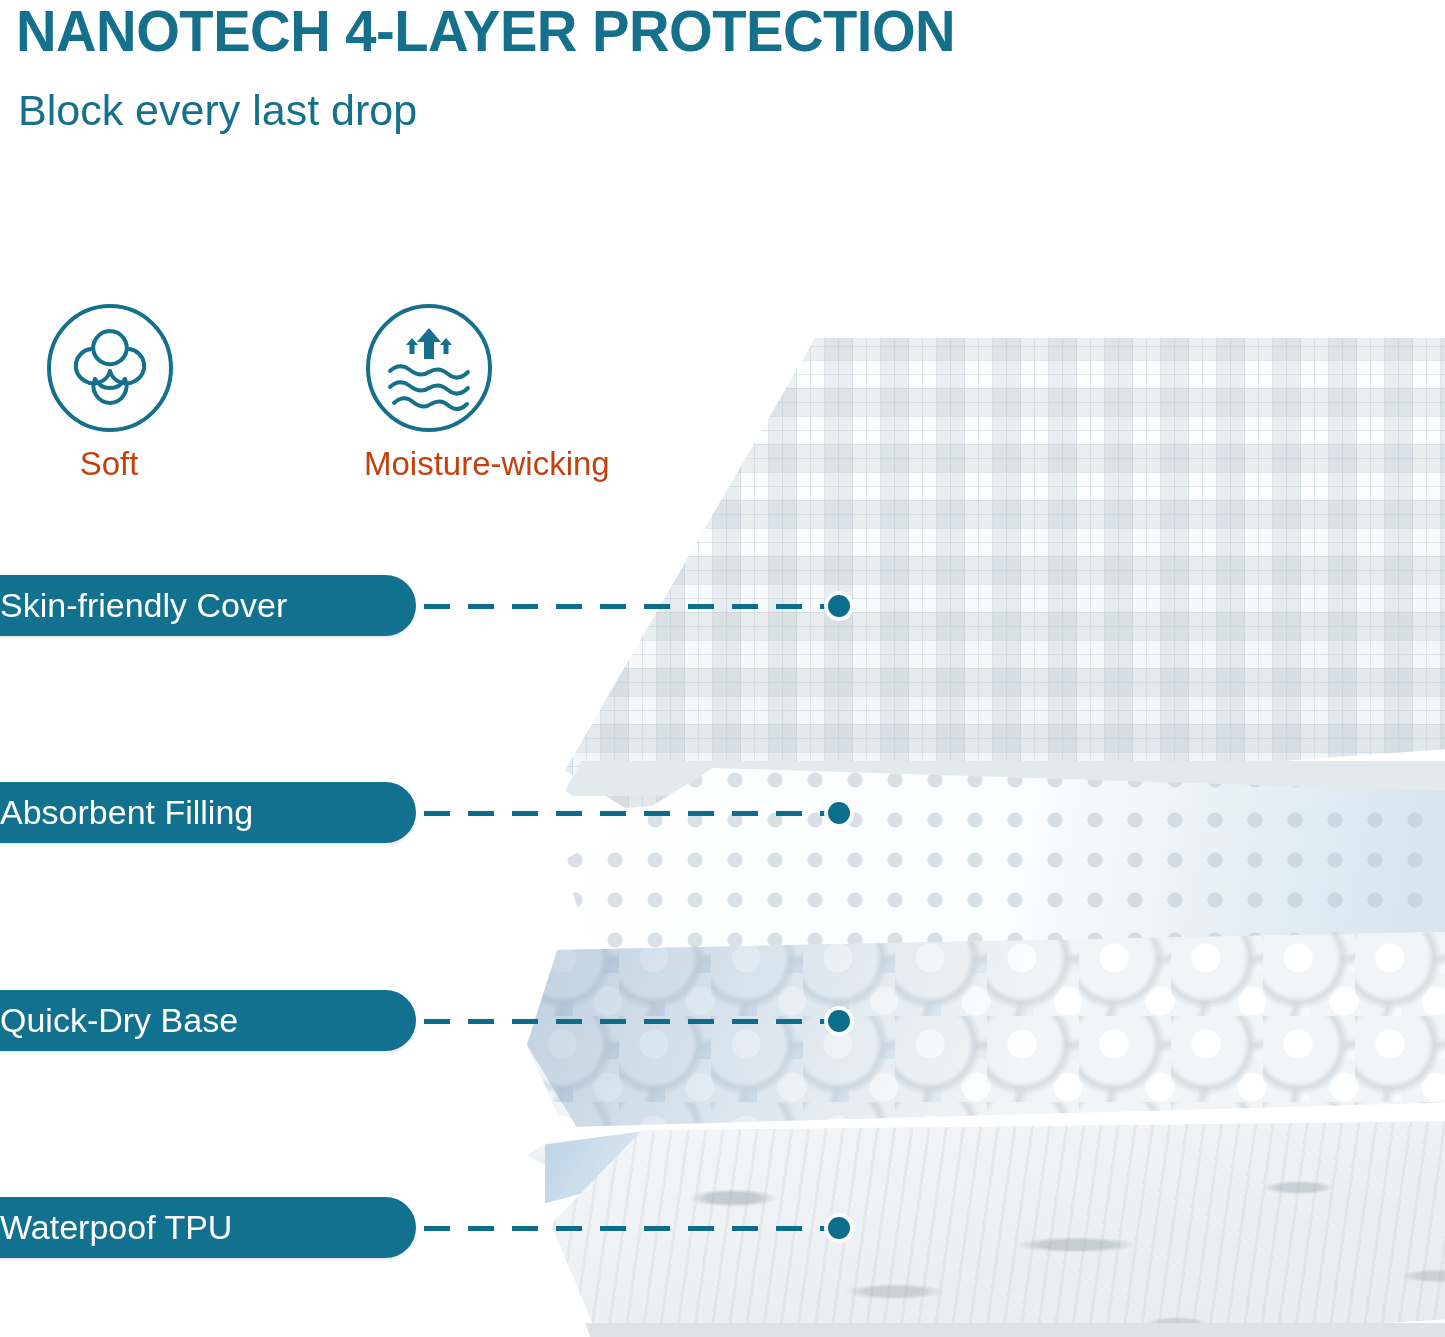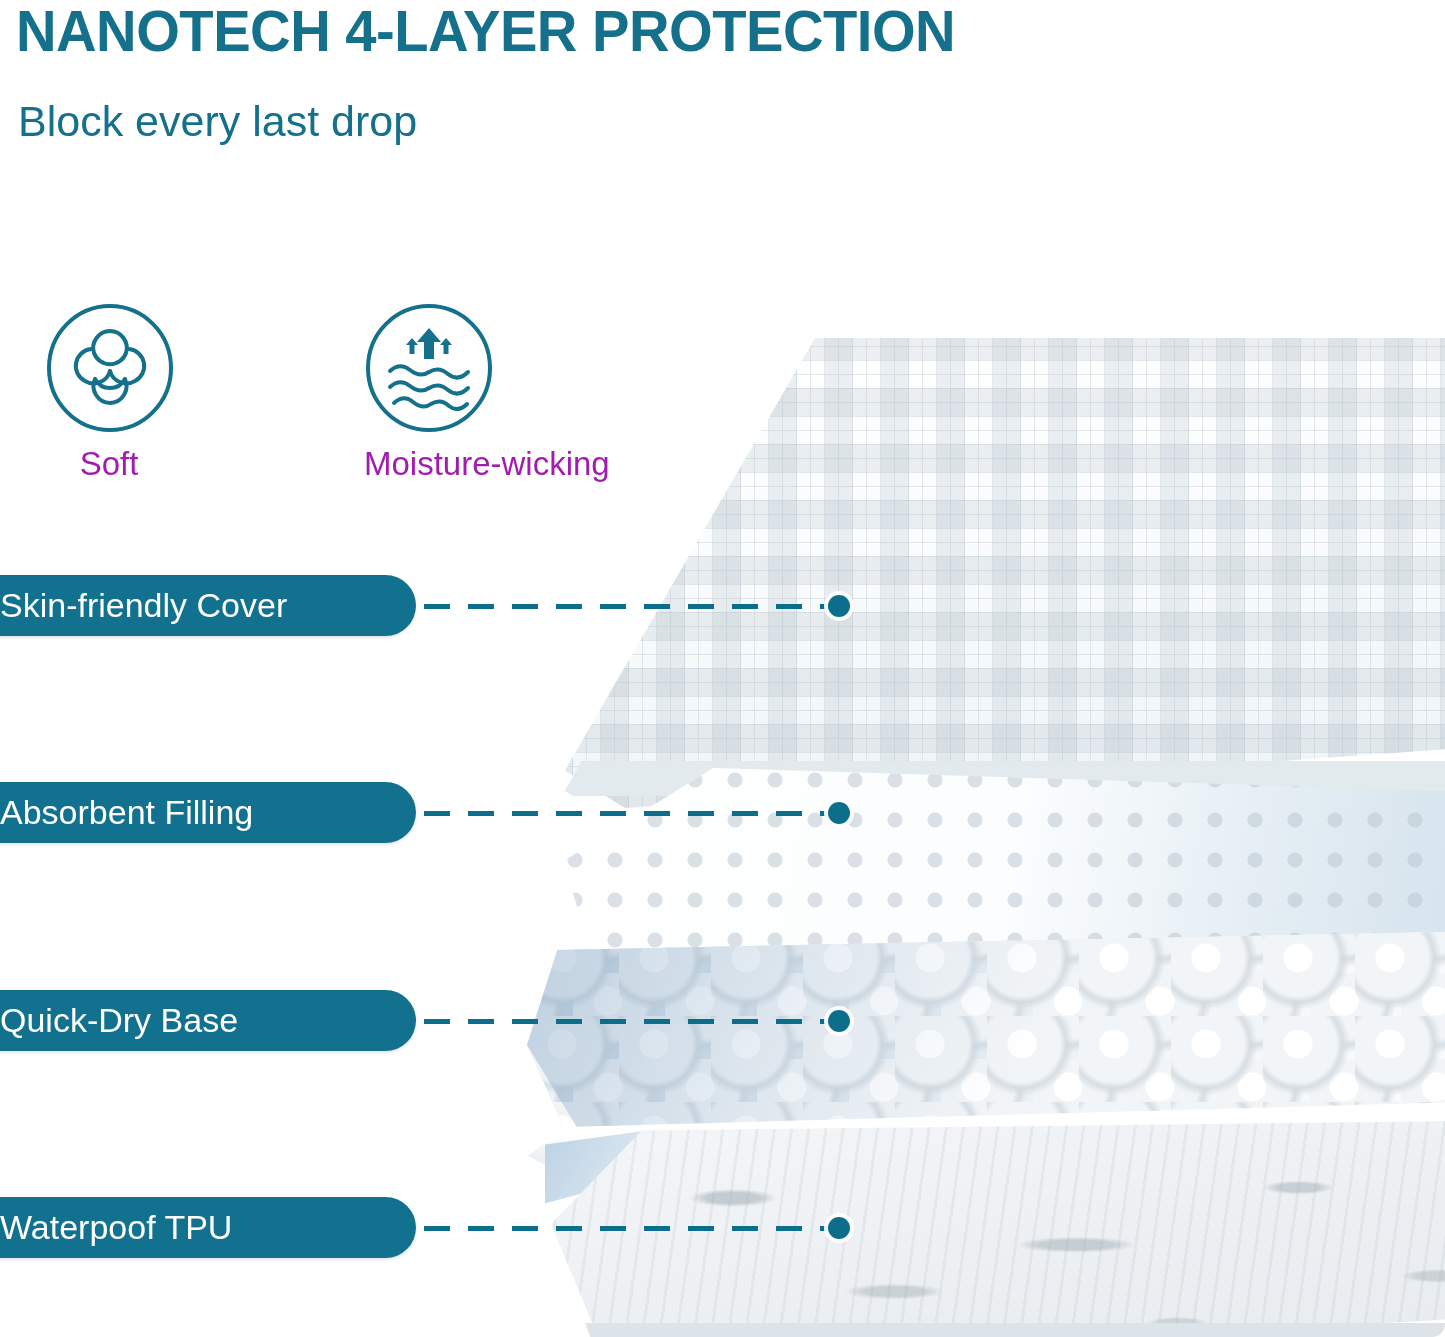--- a/index.html
+++ b/index.html
@@ -10,21 +10,20 @@
   }
   body {
     font-family: "Liberation Sans", sans-serif;
   }
   #page {
     position: relative;
     width: 1445px;
     height: 1337px;
     background: #ffffff;
     overflow: hidden;
-    border-radius: 13px;
   }
 
   
   #title {
     position: absolute;
     left: 16px;
     top: 2px;
     width: 1420px;
     font-size: 57px;
     font-weight: bold;
@@ -36,38 +35,38 @@
     line-height: 1.05;
   }
   #subtitle-1, #subtitle-2 {
     position: absolute;
     left: 18px;
     font-size: 43px;
     color: #15708C;
     white-space: nowrap;
     line-height: 1;
   }
-  #subtitle-1 { top: 100px; }
+  #subtitle-1 { top: 89px; }
   #subtitle-2 { top: 178px; }
 
   
   .feature {
     position: absolute;
     text-align: center;
   }
   .feature .ring {
     position: relative;
     width: 130px;
     height: 130px;
     margin: 0 auto;
   }
   .feature .cap {
     margin-top: 14px;
     font-size: 33px;
-    color: #a21caf;
+    color: #c2410c;
     white-space: nowrap;
     line-height: 1;
   }
   #feature-soft { left: 45px; top: 303px; width: 130px; }
   #feature-soft .cap { margin-left: -2px; }
   #feature-wick { left: 364px; top: 303px; width: 130px; }
   #feature-wick .cap { width: 130px; margin-left: -65px; padding-left: 65px; }
 
   
   .callout {

